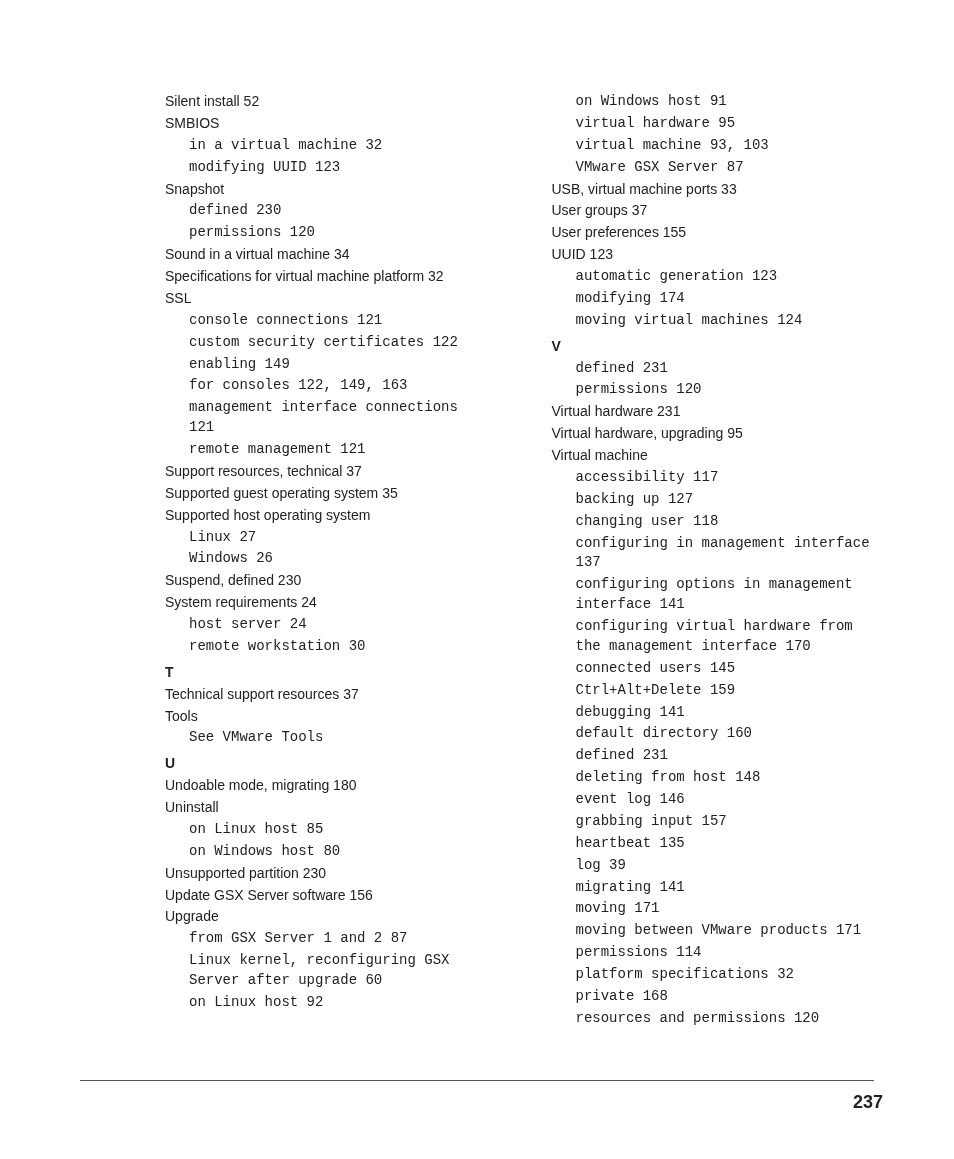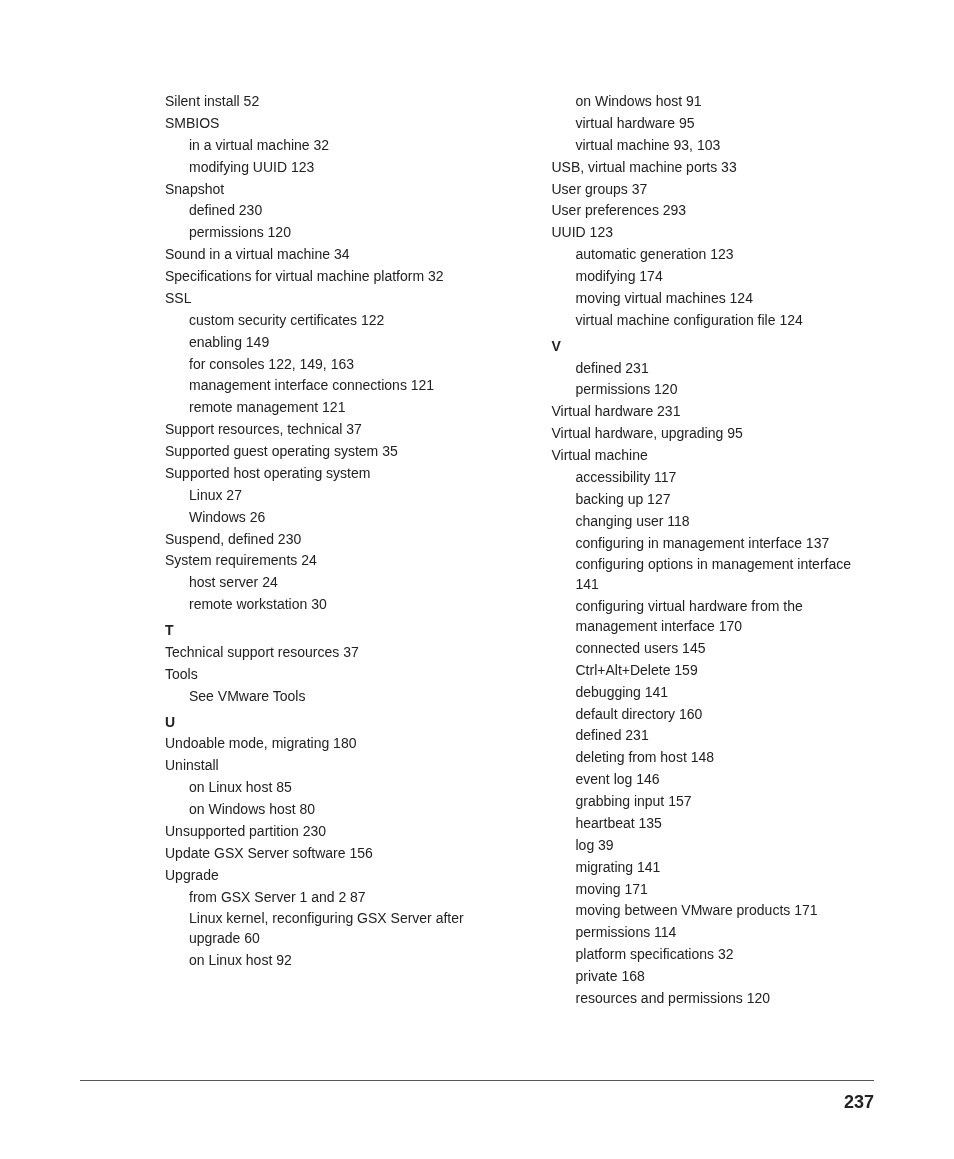--- a/index.html
+++ b/index.html
@@ -24,36 +24,37 @@
     font-weight: 375;
   }
   .col {
     width: 325px;
   }
   .entry {
     margin: 0 0 2px 0;
   }
   .sub {
     padding-left: 24px;
+    font-family: Liberation Mono, monospace;
   }
   .section-head {
     font-weight: 700;
     margin-top: 6px;
     margin-bottom: 2px;
   }
   .footer-rule {
     position: absolute;
     left: 80px;
     right: 80px;
     bottom: 78px;
     border-top: 1px solid #555;
   }
   .page-number {
     position: absolute;
-    right: 80px;
+    right: 71px;
     bottom: 46px;
     font-weight: 700;
     font-size: 18px;
   }
 </style>
 </head>
 <body>
 
 <div class="page">
   <div class="columns">
@@ -61,20 +62,21 @@
         <div class="entry">Silent install 52</div>
         <div class="entry">SMBIOS</div>
         <div class="entry sub">in a virtual machine 32</div>
         <div class="entry sub">modifying UUID 123</div>
         <div class="entry">Snapshot</div>
         <div class="entry sub">defined 230</div>
         <div class="entry sub">permissions 120</div>
         <div class="entry">Sound in a virtual machine 34</div>
         <div class="entry">Specifications for virtual machine platform 32</div>
         <div class="entry">SSL</div>
+        <div class="entry sub">console connections 121</div>
         <div class="entry sub">custom security certificates 122</div>
         <div class="entry sub">enabling 149</div>
         <div class="entry sub">for consoles 122, 149, 163</div>
         <div class="entry sub">management interface connections 121</div>
         <div class="entry sub">remote management 121</div>
         <div class="entry">Support resources, technical 37</div>
         <div class="entry">Supported guest operating system 35</div>
         <div class="entry">Supported host operating system</div>
         <div class="entry sub">Linux 27</div>
         <div class="entry sub">Windows 26</div>
@@ -95,28 +97,28 @@
         <div class="entry">Update GSX Server software 156</div>
         <div class="entry">Upgrade</div>
         <div class="entry sub">from GSX Server 1 and 2 87</div>
         <div class="entry sub">Linux kernel, reconfiguring GSX Server after upgrade 60</div>
         <div class="entry sub">on Linux host 92</div>
       </div>
     <div class="col" id="col-right">
         <div class="entry sub">on Windows host 91</div>
         <div class="entry sub">virtual hardware 95</div>
         <div class="entry sub">virtual machine 93, 103</div>
+        <div class="entry sub">VMware GSX Server 87</div>
         <div class="entry">USB, virtual machine ports 33</div>
         <div class="entry">User groups 37</div>
-        <div class="entry">User preferences 293</div>
+        <div class="entry">User preferences 155</div>
         <div class="entry">UUID 123</div>
         <div class="entry sub">automatic generation 123</div>
         <div class="entry sub">modifying 174</div>
         <div class="entry sub">moving virtual machines 124</div>
-        <div class="entry sub">virtual machine configuration file 124</div>
         <div class="entry section-head">V</div>
         <div class="entry sub">defined 231</div>
         <div class="entry sub">permissions 120</div>
         <div class="entry">Virtual hardware 231</div>
         <div class="entry">Virtual hardware, upgrading 95</div>
         <div class="entry">Virtual machine</div>
         <div class="entry sub">accessibility 117</div>
         <div class="entry sub">backing up 127</div>
         <div class="entry sub">changing user 118</div>
         <div class="entry sub">configuring in management interface 137</div>

